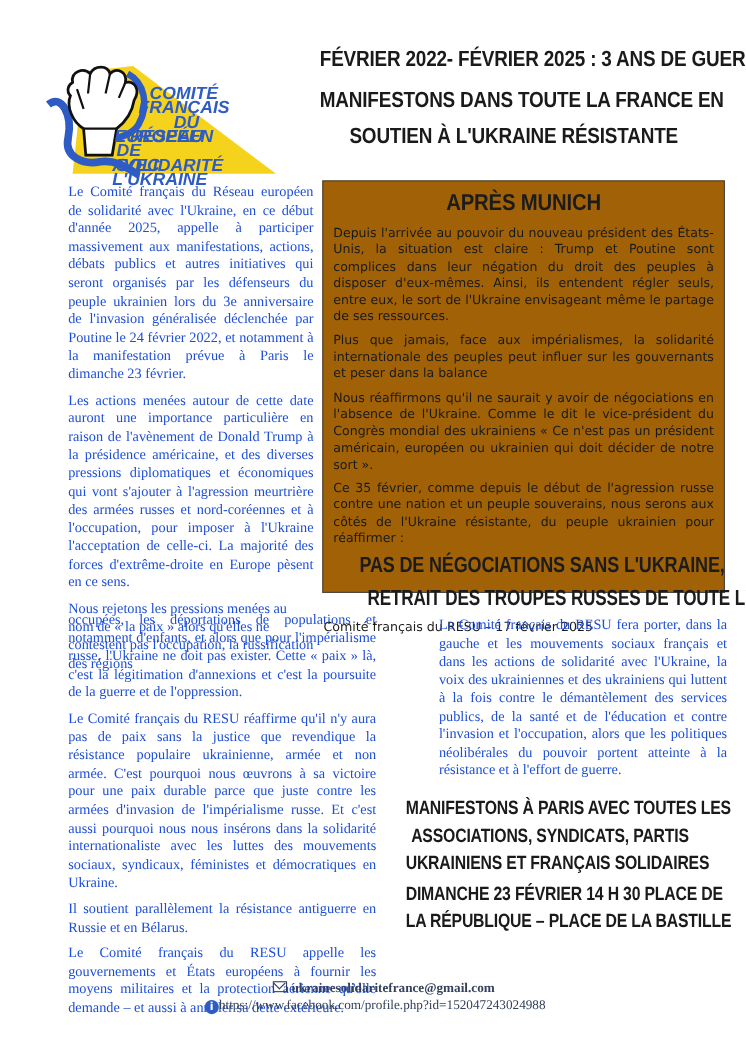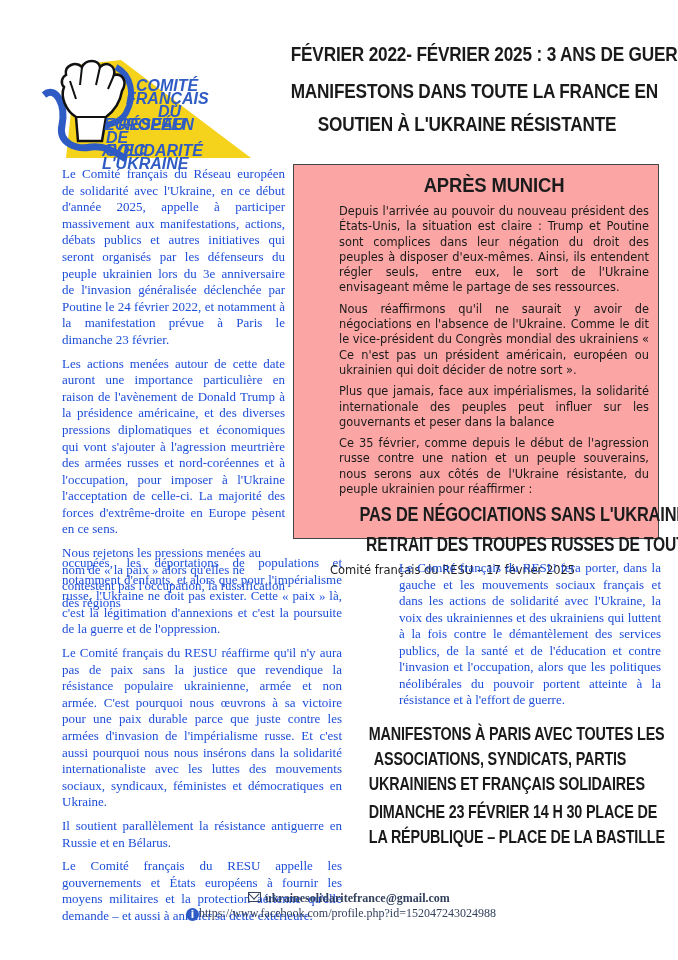--- a/index.html
+++ b/index.html
@@ -26,21 +26,21 @@
   
   .hdr { position: absolute; text-align: center; color: #1a1a1a; white-space: nowrap; }
 
   
   .col { position: absolute; font-size: 13px; line-height: 16.6px; text-align: justify; color: #1d4ed8; }
   .col p { margin: 0 0 7px 0; }
 
   
   .box {
     position: absolute; left: 293px; top: 164px; width: 366px; height: 375px;
-    border: 1.5px solid #444; box-sizing: border-box; background: #fca5a5; padding-left: 36px;
+    border: 1.5px solid #444; box-sizing: border-box; background: #a16207;
   }
   .box-title {
     text-align: center; font-size: 21px; margin-top: 8px; margin-bottom: 7px;
   }
   .box-p {
     font-size: 11.4px; line-height: 15.3px; margin: 0 9px 6px 9px;
     text-align: justify; color: #1a1a1a;
   }
   .box-slogan { text-align: center; font-size: 20px; line-height: 22px; margin: 4px 0 8px 0; white-space: nowrap; }
   .box-sign { text-align: left; font-size: 11.5px; margin-top: 2px; }
@@ -83,22 +83,22 @@
 <div class="col serif" style="left:62px; top:555px; width:280px;">
   <p>occupées, les déportations de populations et notamment d'enfants, et alors que pour l'impérialisme russe, l'Ukraine ne doit pas exister. Cette « paix » là, c'est la légitimation d'annexions et c'est la poursuite de la guerre et de l'oppression.</p>
   <p>Le Comité français du RESU réaffirme qu'il n'y aura pas de paix sans la justice que revendique la résistance populaire ukrainienne, armée et non armée. C'est pourquoi nous œuvrons à sa victoire pour une paix durable parce que juste contre les armées d'invasion de l'impérialisme russe. Et c'est aussi pourquoi nous nous insérons dans la solidarité internationaliste avec les luttes des mouvements sociaux, syndicaux, féministes et démocratiques en Ukraine.</p>
   <p>Il soutient parallèlement la résistance antiguerre en Russie et en Bélarus.</p>
   <p>Le Comité français du RESU appelle les gouvernements et États européens à fournir les moyens militaires et la protection aérienne qu'elle demande – et aussi à annuler sa dette extérieure.</p>
 </div>
 
 <div class="box">
   <div class="box-title condensed" style="transform:scaleX(0.88);">APRÈS MUNICH</div>
   <p class="box-p sans">Depuis l'arrivée au pouvoir du nouveau président des États-Unis, la situation est claire : Trump et Poutine sont complices dans leur négation du droit des peuples à disposer d'eux-mêmes. Ainsi, ils entendent régler seuls, entre eux, le sort de l'Ukraine envisageant même le partage de ses ressources.</p>
+  <p class="box-p sans">Plus que jamais, face aux impérialismes, la solidarité internationale des peuples peut influer sur les gouvernants et peser dans la balance</p>
   <p class="box-p sans">Nous réaffirmons qu'il ne saurait y avoir de négociations en l'absence de l'Ukraine. Comme le dit le vice-président du Congrès mondial des ukrainiens « Ce n'est pas un président américain, européen ou ukrainien qui doit décider de notre sort ».</p>
-  <p class="box-p sans">Plus que jamais, face aux impérialismes, la solidarité internationale des peuples peut influer sur les gouvernants et peser dans la balance</p>
   <p class="box-p sans">Ce 35 février, comme depuis le début de l'agression russe contre une nation et un peuple souverains, nous serons aux côtés de l'Ukraine résistante, du peuple ukrainien pour réaffirmer :</p>
   <div class="box-slogan condensed" style="transform:scaleX(0.82);">PAS DE NÉGOCIATIONS SANS L'UKRAINE,</div>
   <div class="box-slogan condensed" style="transform:scaleX(0.78);">RETRAIT DES TROUPES RUSSES DE TOUTE L'UKRAINE</div>
   <div class="box-sign sans">Comité français du RESU – 17 février 2025</div>
 </div>
 
 <div class="col serif" style="left:355px; top:560px; width:262px; line-height:16.5px;margin-left:44px;">
   <p>Le Comité français du RESU fera porter, dans la gauche et les mouvements sociaux français et dans les actions de solidarité avec l'Ukraine, la voix des ukrainiennes et des ukrainiens qui luttent à la fois contre le démantèlement des services publics, de la santé et de l'éducation et contre l'invasion et l'occupation, alors que les politiques néolibérales du pouvoir portent atteinte à la résistance et à l'effort de guerre.</p>
 </div>
 

